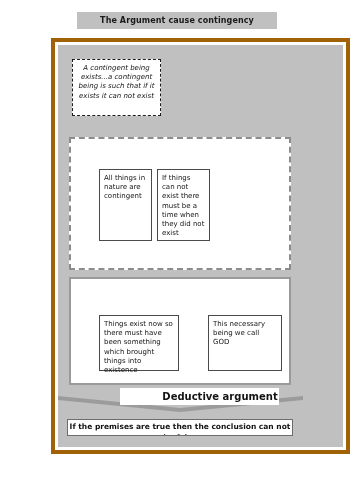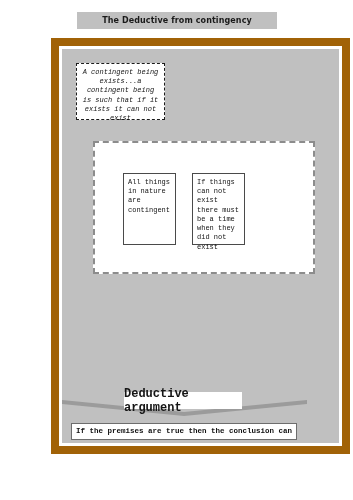--- a/index.html
+++ b/index.html
@@ -33,23 +33,22 @@
   }
 
   
   .diagram-frame {
     position: absolute;
     left: 51px;
     top: 38px;
     width: 299px;
     height: 416px;
     background: #ffffff;
-    border: 8px solid #a16207;
-    box-sizing: border-box;
-    font-family: Liberation Mono, monospace;
+    border: 4px solid #a16207;
+    box-sizing: border-box;
   }
   .diagram-inner {
     position: absolute;
     left: 3px;
     top: 3px;
     right: 3px;
     bottom: 3px;
     background: #c0c0c0;
     box-sizing: border-box;
   }
@@ -83,28 +82,27 @@
   
   .panel-middle {
     position: absolute;
     left: 11px;
     top: 92px;
     width: 222px;
     height: 133px;
     background: #ffffff;
     border: 2px dashed #8c8c8c;
     box-sizing: border-box;
-    margin-left: 20px;
   }
   .card.solid {
     border: 1px solid #4a4a4a;
     text-align: left;
   }
   .card-c1 { left: 28px;  top: 30px; width: 53px; height: 72px; }
-  .card-c2 { left: 97px;  top: 30px; width: 53px; height: 72px; }
+  .card-c2 { left: 86px;  top: 30px; width: 53px; height: 72px; }
   .card-c3 { left: 163px; top: 30px; width: 64px; height: 72px; }
 
   
   .panel-lower {
     position: absolute;
     left: 11px;
     top: 232px;
     width: 222px;
     height: 108px;
     background: #ffffff;
@@ -127,23 +125,24 @@
   .deductive-label {
     position: absolute;
     left: 62px;
     top: 343px;
     width: 118px;
     height: 17px;
     background: #ffffff;
     display: flex;
     align-items: center;
     justify-content: center;
-    font-size: 12px;
+    font-size: 10px;
     font-weight: bold;
     color: #151515;
+    padding-left: 41px;
   }
 
   
   .conclusion-bar {
     position: absolute;
     left: 9px;
     top: 374px;
     width: 226px;
     height: 17px;
     background: #ffffff;
@@ -157,34 +156,38 @@
     font-size: 7.5px;
     font-weight: bold;
     color: #111111;
     line-height: 1.45;
     padding-top: 2px;
   }
 </style>
 </head>
 <body>
 
-<div class="title-banner">The Deductive from contingency</div>
+<div class="title-banner">The Argument cause contingency</div>
 
 <div class="diagram-frame">
   <div class="diagram-inner">
 
     <div class="panel-premises">
       <div class="card dashed card-a">A contingent being exists...a contingent being is such that if it exists it can not exist</div>
     </div>
 
     <div class="panel-middle">
       <div class="card solid card-c1">All things in nature are contingent</div>
       <div class="card solid card-c2">If things can not exist there must be a time when they did not exist</div>
     </div>
 
+    <div class="panel-lower">
+      <div class="card solid card-d1">Things exist now so there must have been something which brought things into existence</div>
+      <div class="card solid card-d2">This necessary being we call GOD</div>
+    </div>
 
     <div class="chevron-band">
       <svg width="245" height="26" viewBox="0 0 245 26" xmlns="http://www.w3.org/2000/svg">
         <path d="M0 8 L122 20 L245 8 L245 12 L122 24 L0 12 Z" fill="#9b9b9b"></path>
       </svg>
     </div>
 
     <div class="deductive-label">Deductive argument</div>
 
     <div class="conclusion-bar">

